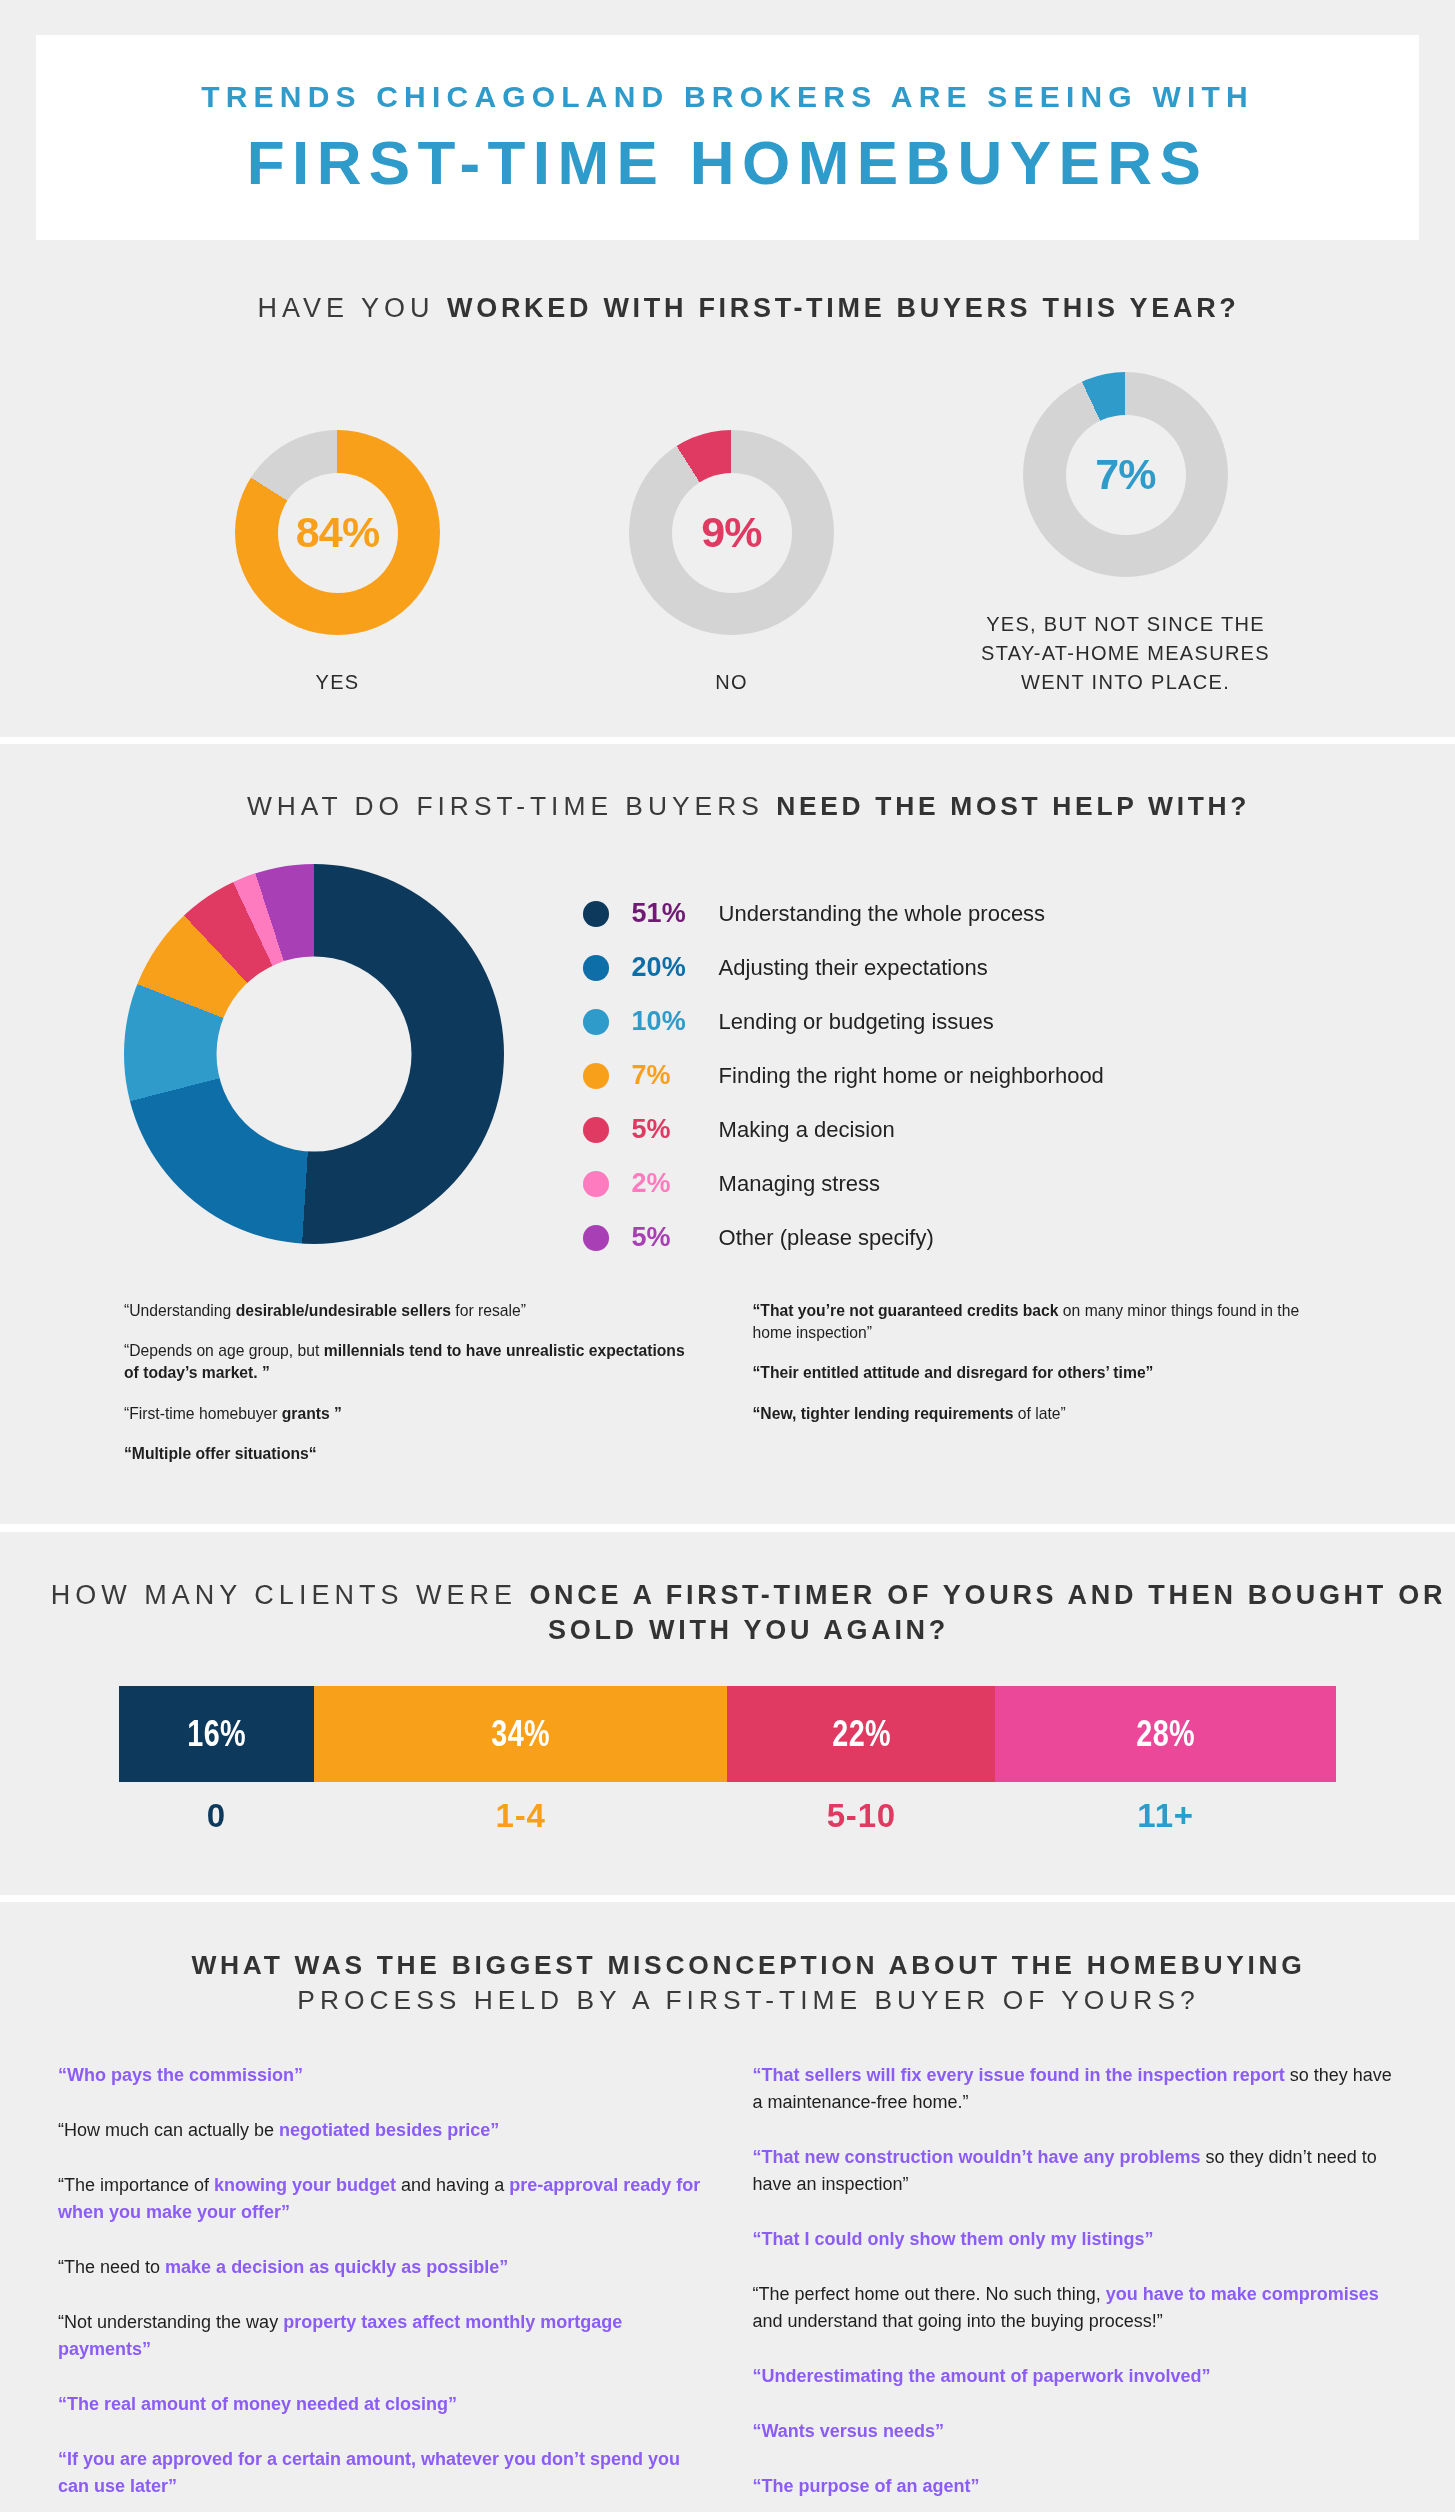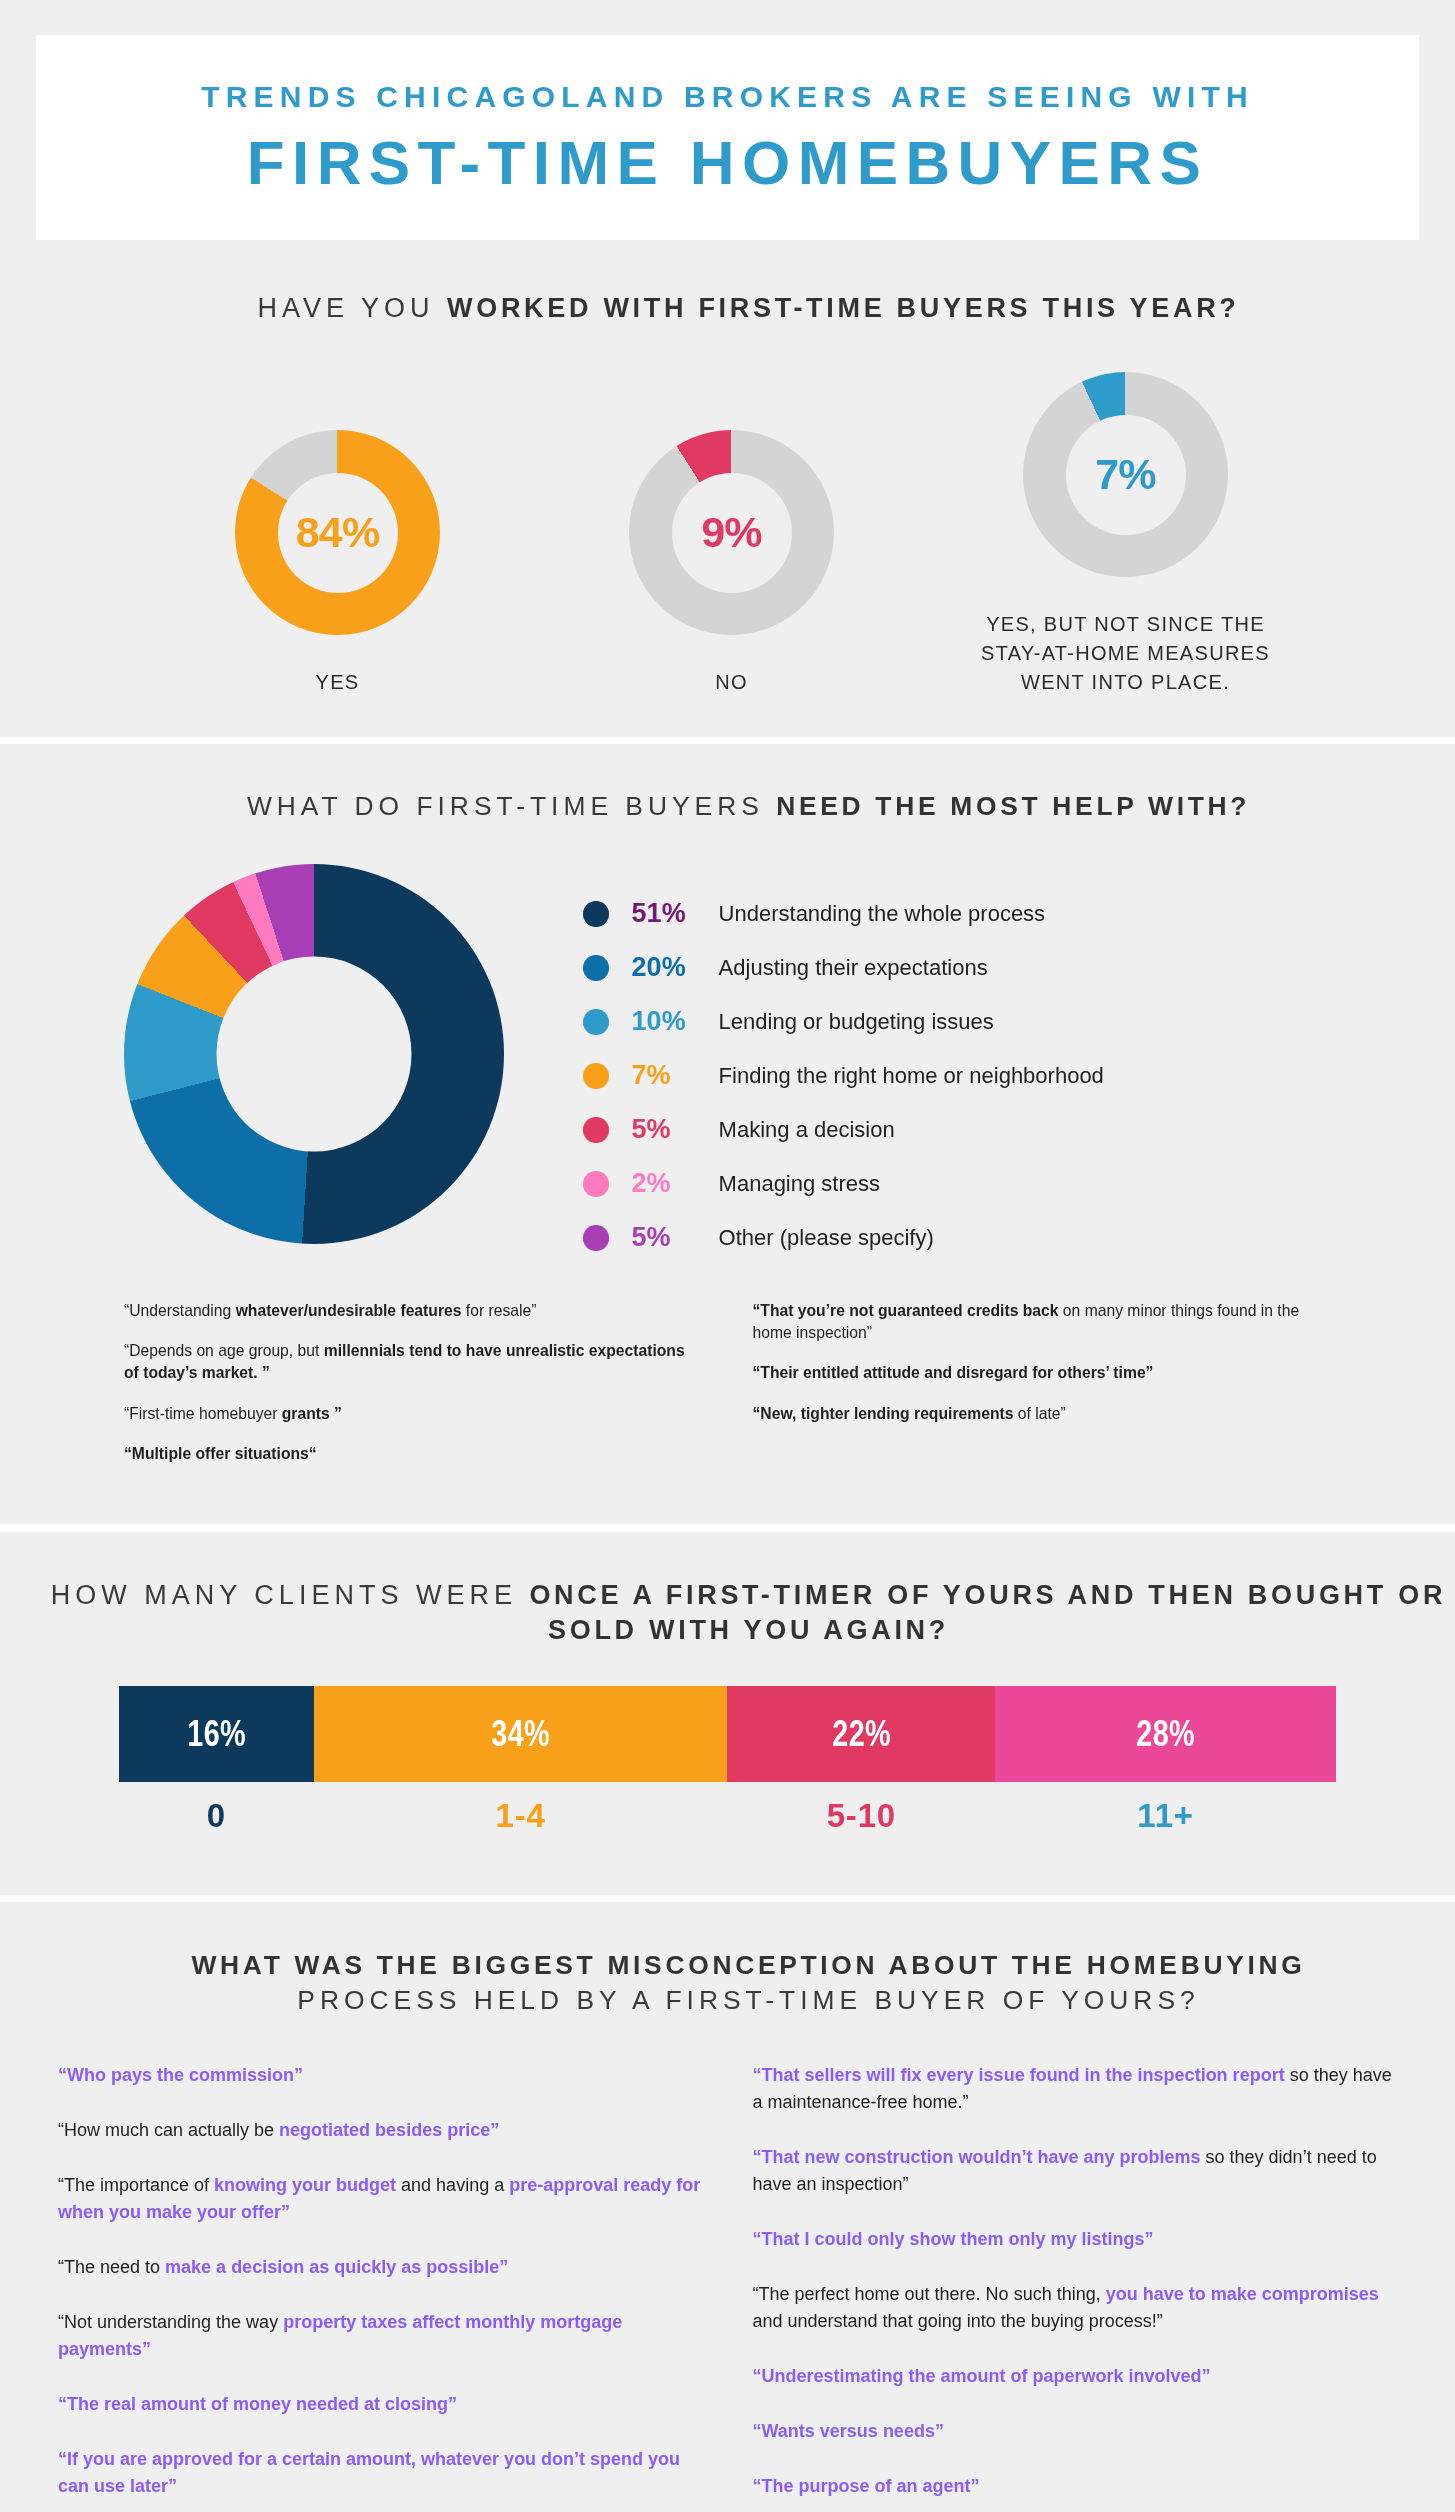--- a/index.html
+++ b/index.html
@@ -348,21 +348,21 @@
         <div class="legend-row">
           <span class="legend-dot" style="background:#a93fb5"></span>
           <span class="legend-pct" style="color:#a93fb5">5%</span>
           <span class="legend-lab">Other (please specify)</span>
         </div>
       </div>
     </div>
 
     <div class="quote-cols">
       <div class="quote-col">
-        <div class="q">“Understanding <b>whatever/undesirable features</b> for resale”</div>
+        <div class="q">“Understanding <b>desirable/undesirable sellers</b> for resale”</div>
         <div class="q">“Depends on age group, but <b>millennials tend to have unrealistic expectations of today’s market. ”</b></div>
         <div class="q">“First-time homebuyer <b>grants ”</b></div>
         <div class="q"><b>“Multiple offer situations“</b></div>
       </div>
       <div class="quote-col">
         <div class="q"><b>“That you’re not guaranteed credits back</b> on many minor things found in the home inspection”</div>
         <div class="q"><b>“Their entitled attitude and disregard for others’ time”</b></div>
         <div class="q"><b>“New, tighter lending requirements</b> of late”</div>
       </div>
     </div>

